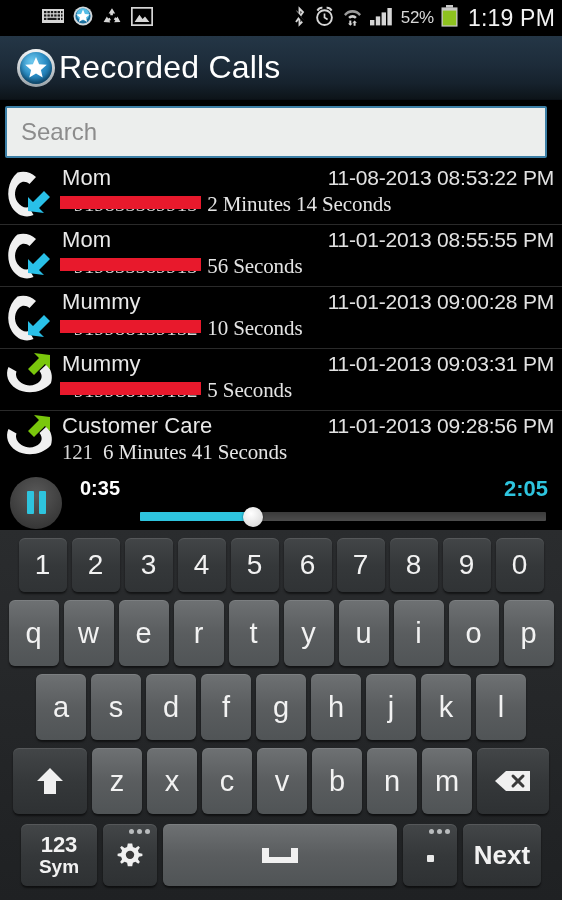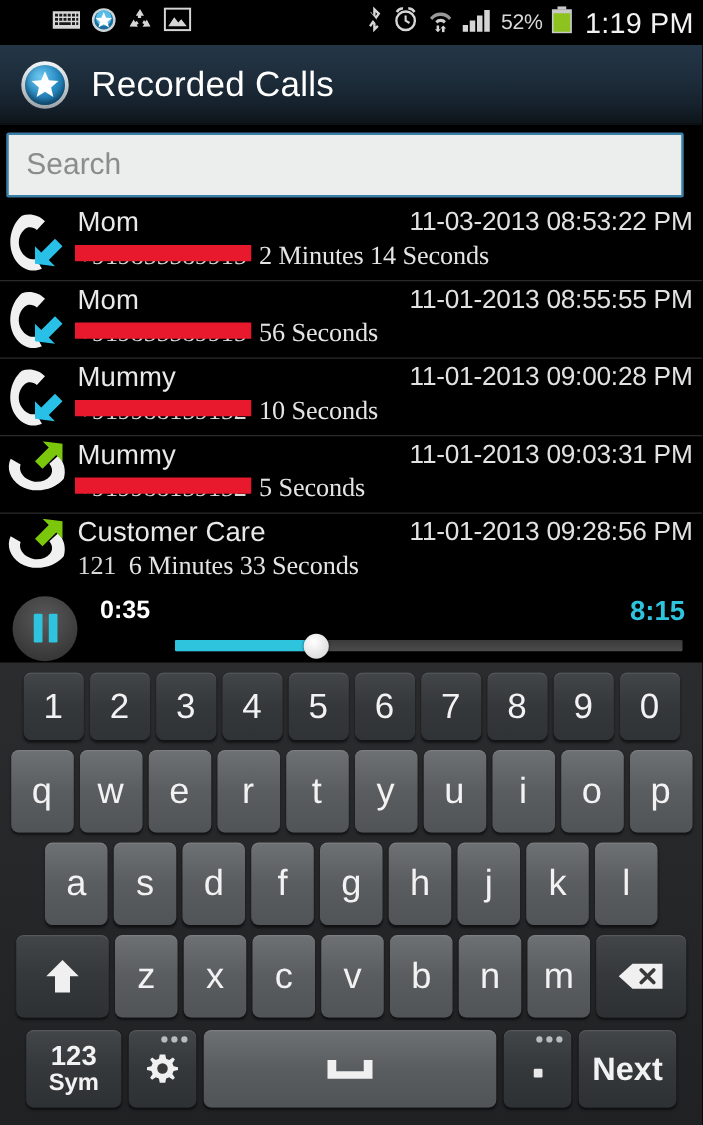--- a/index.html
+++ b/index.html
@@ -36,21 +36,21 @@
   }
   .app-badge .inner {
     position:absolute; inset:3px; border-radius:50%;
     background:radial-gradient(circle at 38% 30%,#6fc9ee 0%,#2b8ec6 45%,#0d5c91 100%);
     box-shadow:inset 0 -3px 5px rgba(0,0,0,.45);
   }
   .app-badge .star {
     position:absolute; inset:0; display:flex; align-items:center; justify-content:center;
   }
   .title-text {
-    color:#fff; font-size:28px; margin-left:18px; letter-spacing:.2px; font-weight:400;
+    color:#fff; font-size:32px; margin-left:4px; letter-spacing:.2px; font-weight:400;
   }
 
   
   .search-wrap { padding:6px 15px 5px 5px; background:#000; }
   .search-box {
     width:100%; height:52px; background:#eceeed; border:2px solid #3c7fa6;
     border-radius:2px; font-size:24px; color:#8c8c8c; padding:0 14px;
     font-family:"Liberation Sans", sans-serif; outline:none;
   }
   .search-box::placeholder { color:#8c8c8c; }
@@ -278,21 +278,21 @@
       <span class="call-icon">
         <svg width="56" height="54" viewBox="0 0 56 54">
           <path d="M13.5 5.5 C20 3.5 27 5 32 10 L25.5 17 C22.5 14.5 18.5 14 15.5 16.5 C10.5 21 9.5 29 13.5 35 C16.5 39.5 21 41.5 25 40 L29.5 48 C22 51.5 13 48.5 8 40.5 C1.5 30 3.5 14 13.5 5.5 Z" fill="#f0f0f0"></path>
           <g transform="translate(22,22)">
             <polygon points="2,22 2,8 7,13 18,2 24,8 13,19 18,24" fill="#29c0e8"></polygon>
           </g>
         </svg>
       </span>
       <div class="row-top">
         <span class="c-name">Mom</span>
-        <span class="c-date">11-03-2013 08:53:22 PM</span>
+        <span class="c-date">11-08-2013 08:53:22 PM</span>
       </div>
       <div class="row-bot">
         <span class="c-num redacted">+919855589915</span>
         <span class="c-dur">2 Minutes 14 Seconds</span>
       </div>
     </div>
 
     <div class="callrow">
       <span class="call-icon">
         <svg width="56" height="54" viewBox="0 0 56 54">
@@ -358,34 +358,34 @@
             <polygon points="24,0 24,14 19,9 8,20 2,14 13,3 8,-2" fill="#7ac70c"></polygon>
           </g>
         </svg>
       </span>
       <div class="row-top">
         <span class="c-name">Customer Care</span>
         <span class="c-date">11-01-2013 09:28:56 PM</span>
       </div>
       <div class="row-bot">
         <span class="c-num">121</span>
-        <span class="c-dur">6 Minutes 33 Seconds</span>
+        <span class="c-dur">6 Minutes 41 Seconds</span>
       </div>
     </div>
   </div>
 
   <div class="player">
     <div class="pp-btn">
       <span class="pp-bar"></span>
       <span class="pp-bar"></span>
     </div>
     <div class="player-main">
       <div class="p-times">
         <span class="p-cur">0:35</span>
-        <span class="p-tot">8:15</span>
+        <span class="p-tot">2:05</span>
       </div>
       <div class="p-track-wrap">
         <div class="p-track"></div>
         <div class="p-fill"></div>
         <div class="p-thumb"></div>
       </div>
     </div>
   </div>
 
   <div class="keyboard">

